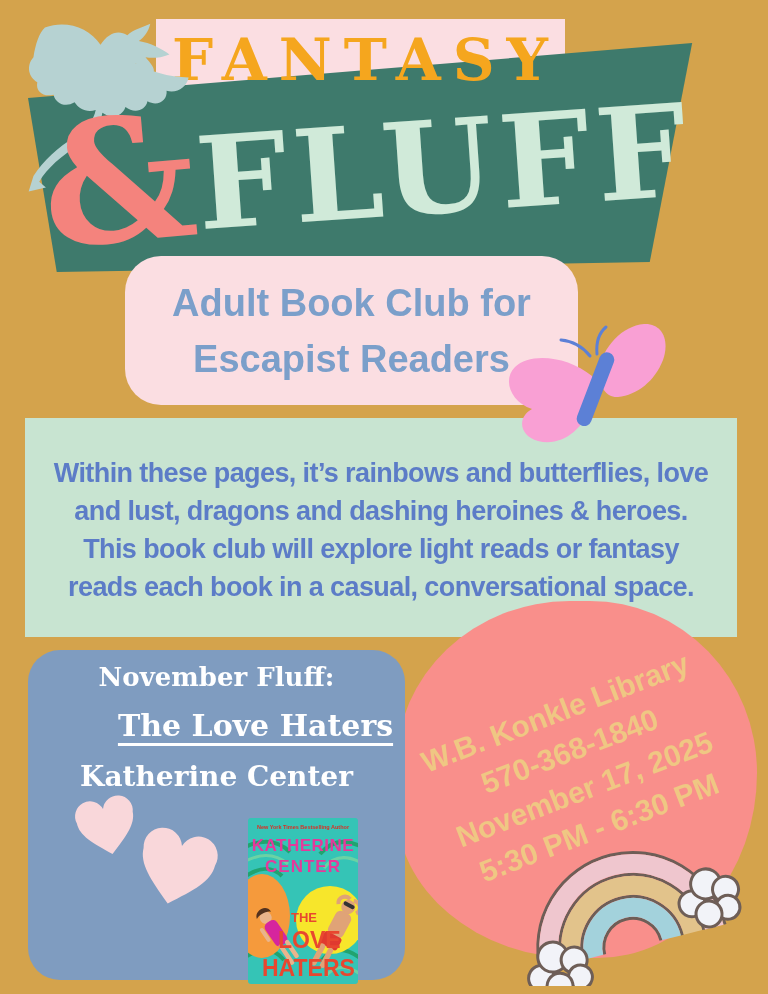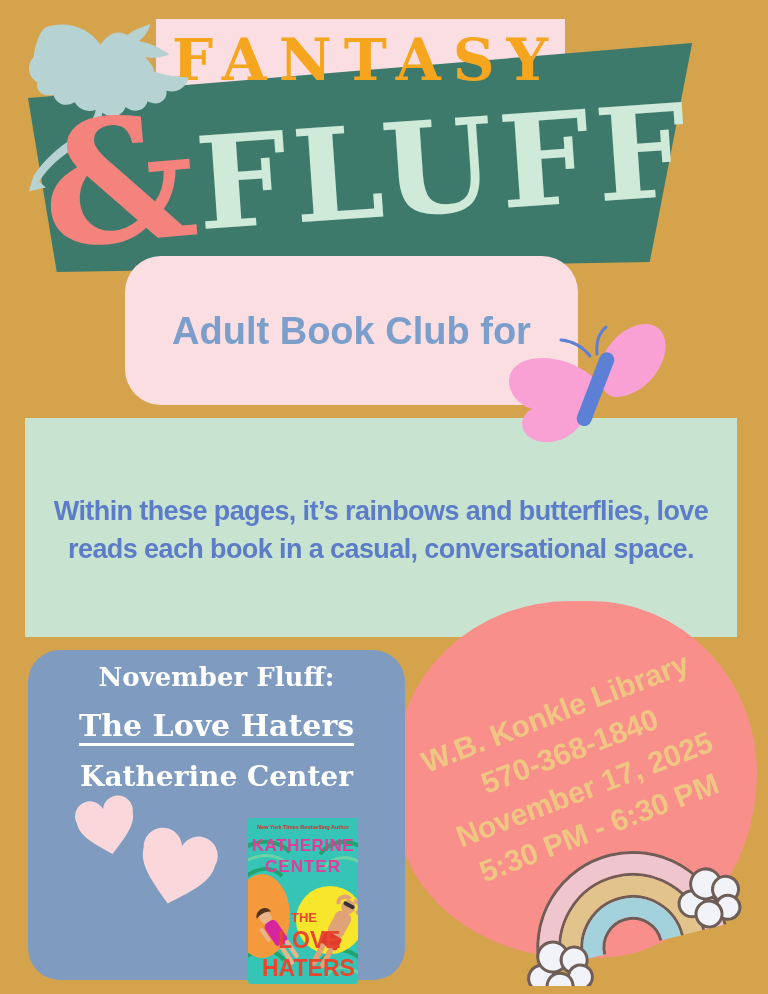--- a/index.html
+++ b/index.html
@@ -49,21 +49,21 @@
   }
   .blue-box{
     left:28px;top:650px;width:377px;height:330px;background:#7F9CC0;border-radius:32px;
   }
   .blue-line{
     position:absolute;left:0;width:100%;text-align:center;color:#FFFFFF;
     font-family:"DejaVu Serif",serif;font-weight:bold;white-space:nowrap;
   }
   .nov-label{top:12px;font-size:26px;}
   .book-title{top:58px;font-size:30px;text-decoration:underline;
-    text-decoration-thickness:3px;text-underline-offset:7px;}
+    text-decoration-thickness:3px;text-underline-offset:7px;padding-left:39px;}
   .author{top:110px;font-size:28px;}
   .hearts-svg{left:38px;top:142px;width:190px;height:140px;}
   .book-cover{left:220px;top:148px;width:110px;height:166px;border-radius:3px;overflow:hidden;margin-top:20px;}
   .salmon-blob{
     left:396px;top:601px;width:361px;height:357px;background:#F98F8B;
     border-radius:51% 49% 47% 53% / 49% 51% 55% 45%;
   }
   .event-text{
     left:398px;top:688px;width:358px;text-align:center;
     transform:rotate(-21deg);transform-origin:50% 50%;
@@ -88,24 +88,27 @@
 
   <svg class="abs dragon-svg" viewBox="0 0 200 190">
     <path fill="#B6D2D2" d="M30 10 C52 2 76 10 88 28 C96 16 106 12 116 18 C122 12 132 10 140 6 C138 14 134 20 128 24 C140 26 152 32 160 38 C150 42 142 42 135 41 C140 47 146 53 143 58 C134 54 126 48 120 45 C138 56 160 62 180 62 C178 72 168 79 157 76 C158 86 148 93 137 87 C135 97 123 100 114 93 C111 103 99 106 90 99 C88 112 80 124 66 132 C48 143 32 157 24 171 L31 177 L13 181 L18 165 C28 149 44 135 60 125 C73 116 81 107 83 96 C74 99 65 95 61 88 C51 94 41 89 39 80 C29 83 20 77 22 67 C13 62 10 50 18 41 C20 28 24 15 30 10 Z"></path>
   </svg>
 
   <div class="abs ampersand">&amp;</div>
   <div class="abs fluff">FLUFF</div>
 
   <div class="abs subtitle-box">
     <div class="subtitle-line">Adult Book Club for</div>
+    <div class="subtitle-line">Escapist Readers</div>
   </div>
 
   <div class="abs mint-box">
     <div class="desc-line">Within these pages, it’s rainbows and butterflies, love</div>
+    <div class="desc-line">and lust, dragons and dashing heroines &amp; heroes.</div>
+    <div class="desc-line">This book club will explore light reads or fantasy</div>
     <div class="desc-line">reads each book in a casual, conversational space.</div>
   </div>
 
   <svg class="abs butterfly-svg" viewBox="0 0 165 135">
     <path fill="#F9A0D4" d="M94 52 C100 28 118 8 140 6 C158 5 166 22 159 42 C151 63 133 77 114 79 C103 80 95 70 94 52 Z"></path>
     <path fill="#F9A0D4" d="M88 58 C64 38 26 34 11 49 C-2 62 7 84 28 91 C13 99 15 118 34 123 C57 129 79 112 88 87 C91 76 91 66 88 58 Z"></path>
     <path d="M86 38 C78 28 68 23 57 22" stroke="#5C80D6" stroke-width="3" fill="none" stroke-linecap="round"></path>
     <path d="M93 36 C92 25 95 15 102 9" stroke="#5C80D6" stroke-width="3" fill="none" stroke-linecap="round"></path>
     <rect x="84" y="32" width="15" height="78" rx="7.5" fill="#5C80D6" transform="rotate(21 91 71)"></rect>
   </svg>

